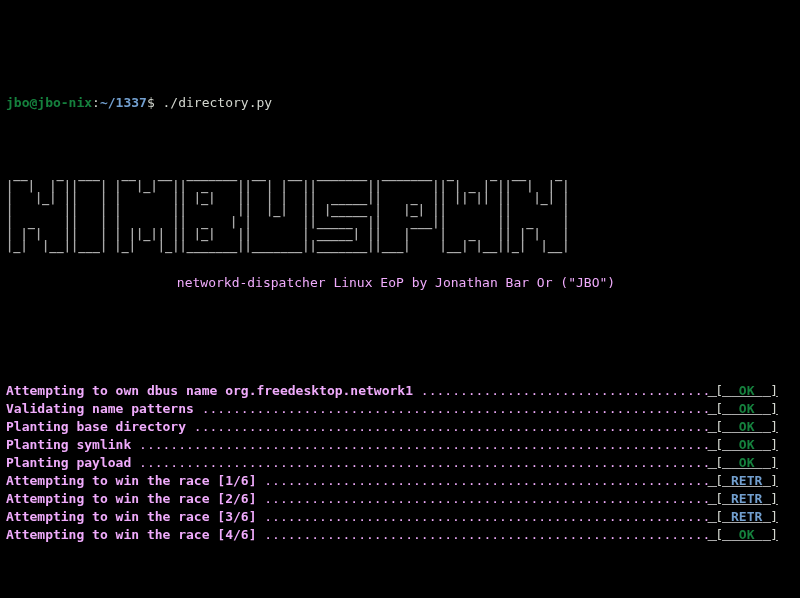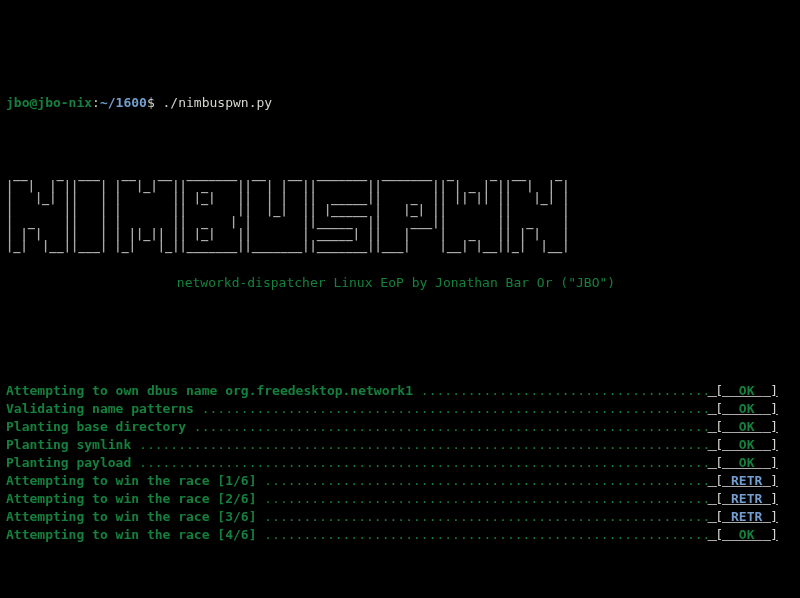--- a/index.html
+++ b/index.html
@@ -11,21 +11,21 @@
     line-height: 18px;
     width: 800px;
     height: 598px;
     overflow: hidden;
     padding: 4px 6px;
     white-space: pre;
   }
   .bgreen { color: #15803d; font-weight: bold; }
   .bblue  { color: #729fcf; font-weight: bold; }
   .white  { color: #d3d7cf; }
-  .grey   { color: #15803d; }
+  .grey   { color: #f0abfc; }
   .bold   { font-weight: bold; }
   .line { display: block; }
   .ascii {
     font-size: 12px;
     line-height: 12px;
     letter-spacing: 0px;
     color: #aaaaaa;
     font-weight: bold;
     display: block;
     margin: 2px 0 4px 0;
@@ -35,21 +35,21 @@
   .status-text { flex: 0 0 auto; font-weight: bold; }
   .status-dots { flex: 1 1 auto; overflow: hidden; }
   .status-br   { flex: 0 0 auto; text-decoration: underline; }
 </style>
 </head>
 <body>
 
 
 
 
-<span class="line"><span class="bgreen bold">jbo@jbo-nix</span><span class="white">:</span><span class="bblue">~/1600</span><span class="white">$</span><span class="white"> </span><span class="white">./nimbuspwn.py</span></span>
+<span class="line"><span class="bgreen bold">jbo@jbo-nix</span><span class="white">:</span><span class="bblue">~/1337</span><span class="white">$</span><span class="white"> </span><span class="white">./directory.py</span></span>
 
 
 <span class="ascii"> __    _  ___   __   __  _______  __   __  _______  _______  _     _  __    _ 
 |  |  | ||   | |  |_|  ||  _    ||  | |  ||       ||       || | _ | ||  |  | |
 |   |_| ||   | |       || |_|   ||  | |  ||  _____||    _  || || || ||   |_| |
 |       ||   | |       ||       ||  |_|  || |_____ |   |_| ||       ||       |
 |  _    ||   | |       ||  _   | |       ||_____  ||    ___||       ||  _    |
 | | |   ||   | | ||_|| || |_|   ||       | _____| ||   |    |   _   || | |   |
 |_|  |__||___| |_|   |_||_______||_______||_______||___|    |__| |__||_|  |__|</span>
 <span class="subtitle grey">networkd-dispatcher Linux EoP by Jonathan Bar Or ("JBO")</span>

